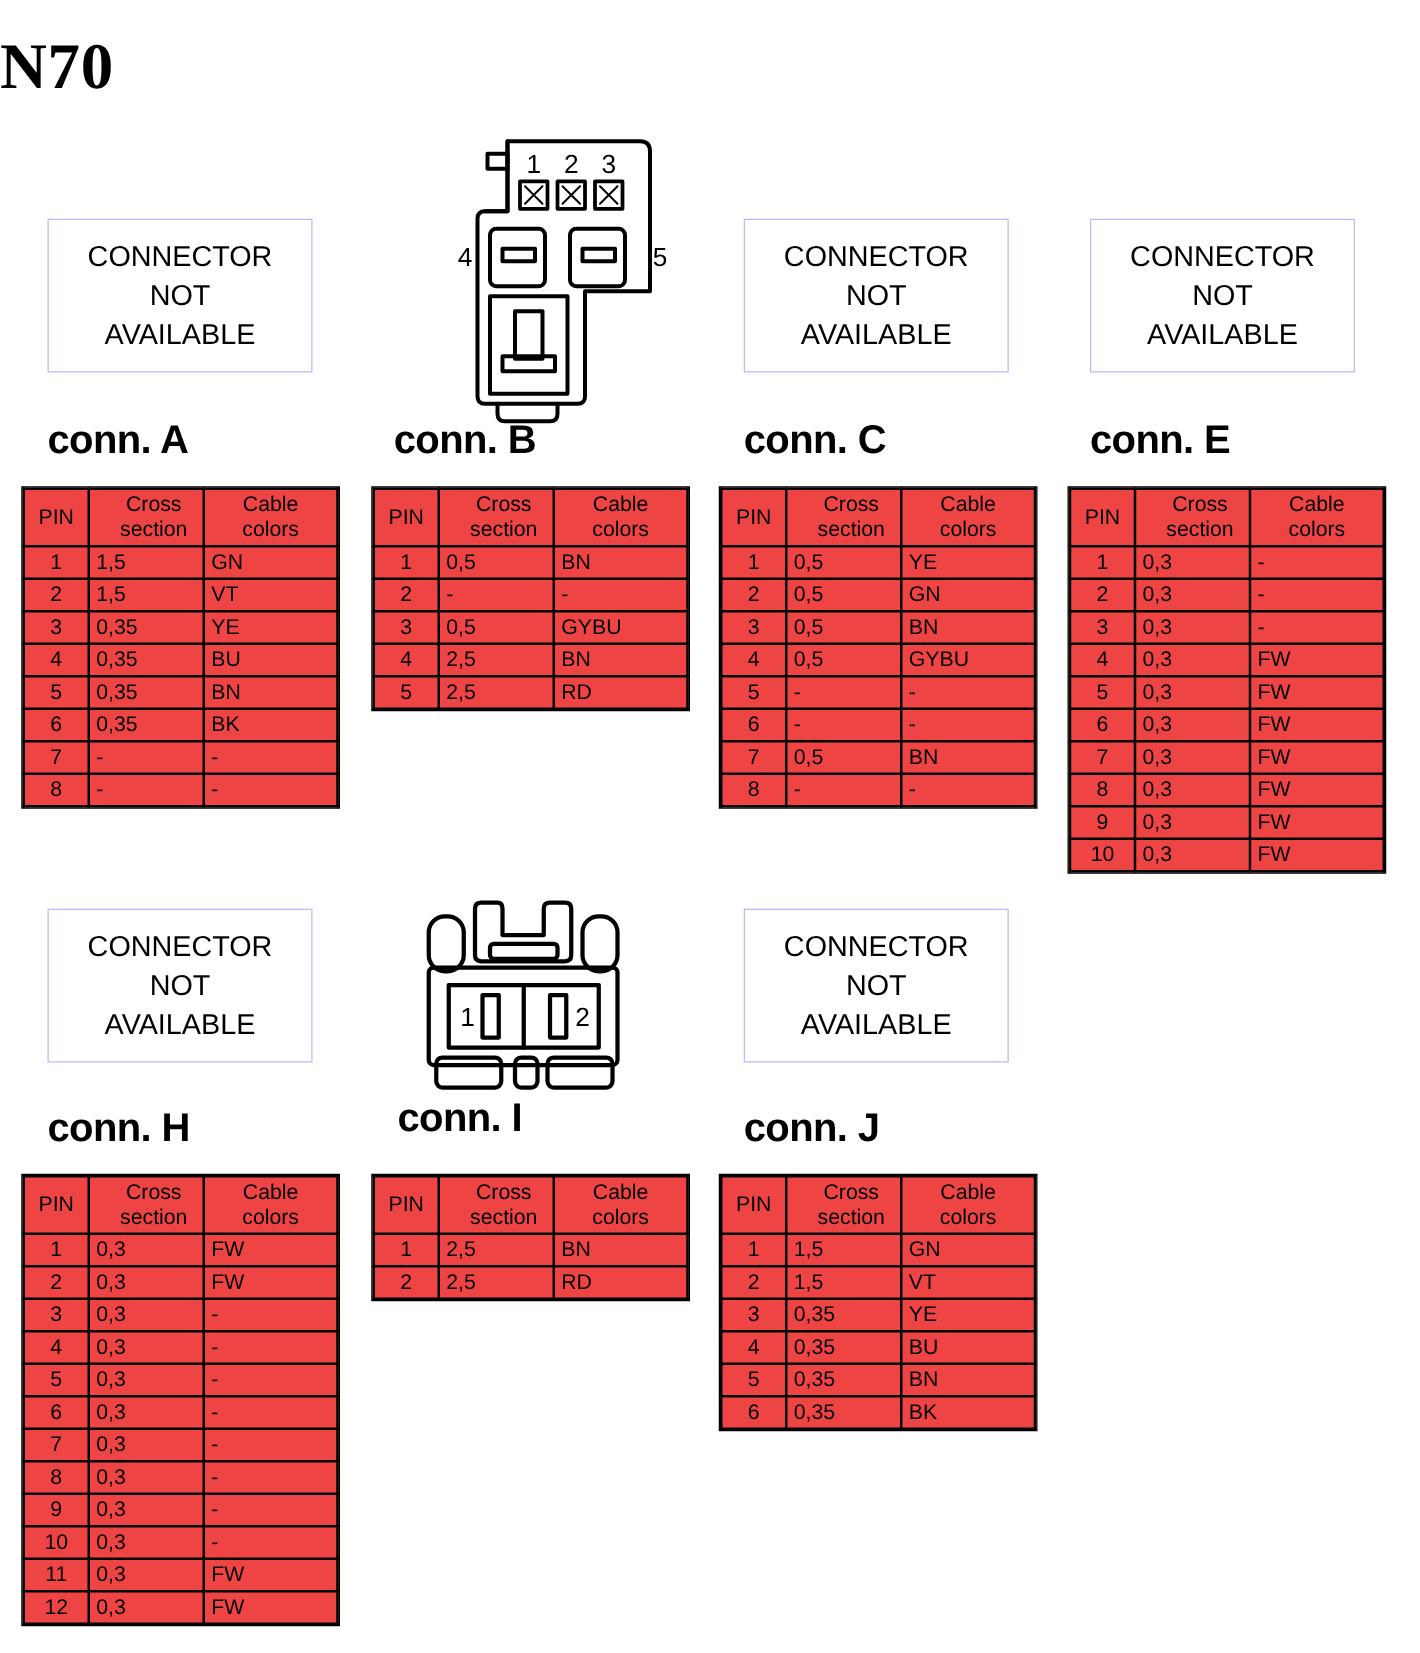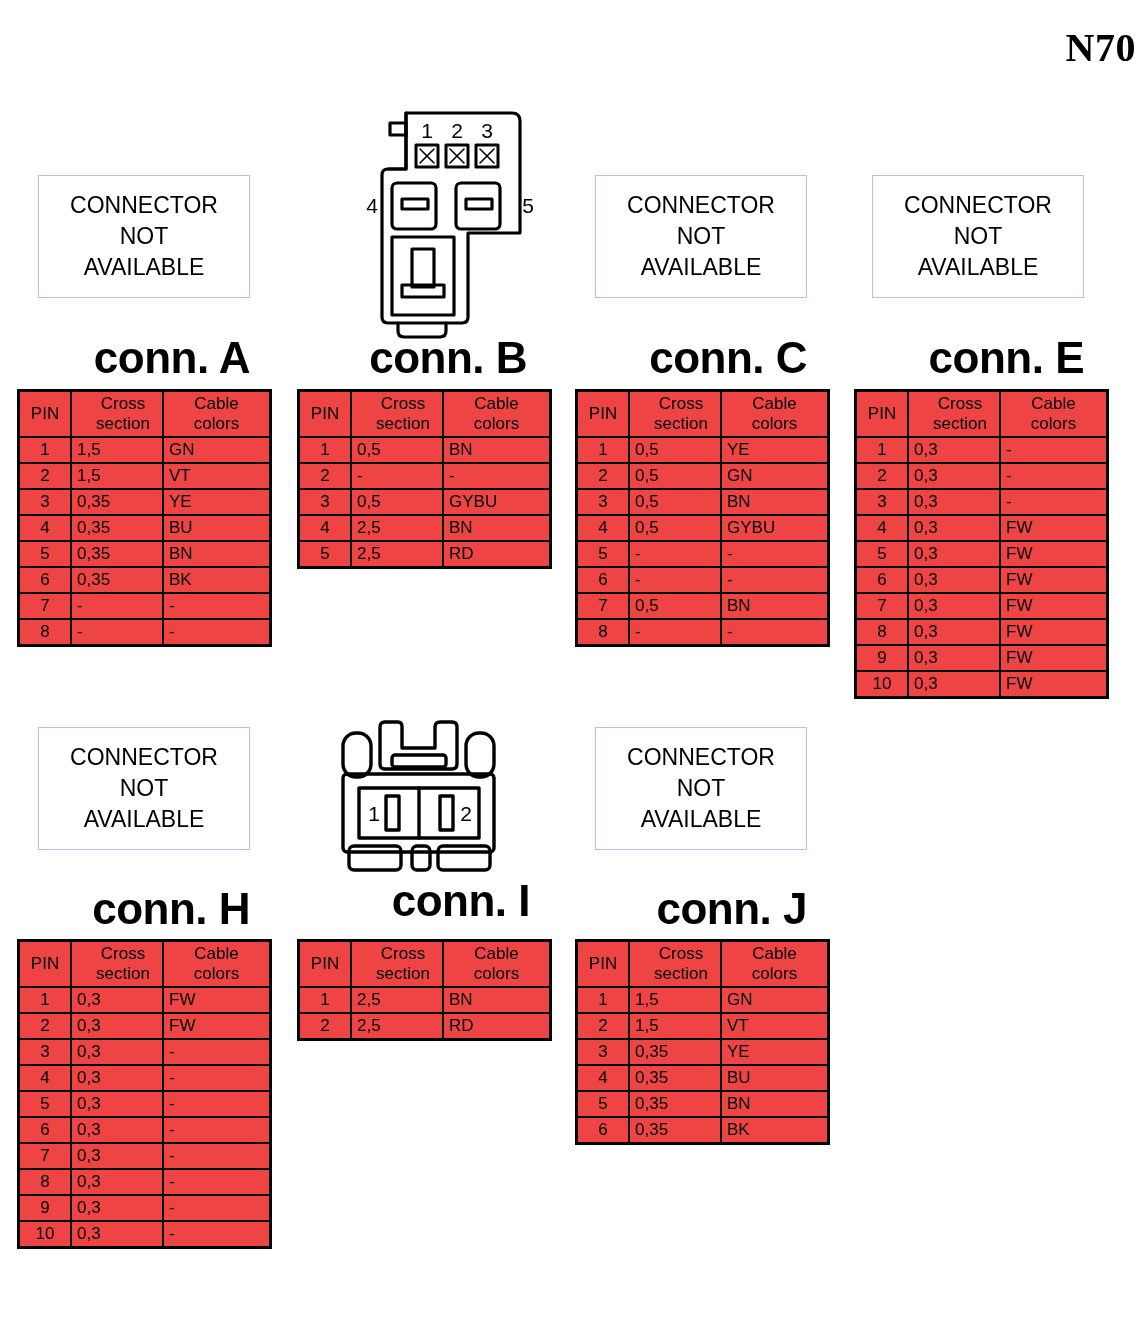--- a/index.html
+++ b/index.html
@@ -15,23 +15,23 @@
     color: #000000;
     overflow: hidden;
   }
 
   
   .page-title {
     position: absolute;
     top: 24px;
     left: 0;
     width: 1136px;
-    text-align: right;
+    text-align: left;
     font-family: "Liberation Serif", serif;
-    font-size: 40px;
+    font-size: 52px;
     font-weight: bold;
     letter-spacing: 0.5px;
   }
 
   
   .na-box {
     position: absolute;
     border: 1px solid #c4b5fd;
     box-sizing: border-box;
     display: flex;
@@ -41,22 +41,22 @@
     font-size: 23px;
     line-height: 31px;
     font-weight: normal;
     background: #fff;
     text-align: center;
   }
 
   
   .conn-caption {
     position: absolute;
-    text-align: right;
-    font-size: 44px;
+    text-align: left;
+    font-size: 32px;
     font-weight: bold;
     letter-spacing: -0.5px;
     white-space: nowrap;
   }
 
   
   table.pin-table {
     position: absolute;
     border-collapse: collapse;
     background: #ef4444;
@@ -510,20 +510,30 @@
       <tr>
         <td class="c-pin">9</td>
         <td class="c-cs">0,3</td>
         <td class="c-cc">-</td>
       </tr>
       <tr>
         <td class="c-pin">10</td>
         <td class="c-cs">0,3</td>
         <td class="c-cc">-</td>
       </tr>
+      <tr>
+        <td class="c-pin">11</td>
+        <td class="c-cs">0,3</td>
+        <td class="c-cc">FW</td>
+      </tr>
+      <tr>
+        <td class="c-pin">12</td>
+        <td class="c-cs">0,3</td>
+        <td class="c-cc">FW</td>
+      </tr>
     </tbody>
 </table>
 
 <table class="pin-table" style="left:298px; top:940px;">
   <thead>
     <tr>
       <th class="th-pin">PIN</th>
       <th class="th-cs">
         <span>Cross</span><br>
         <span>section</span>

